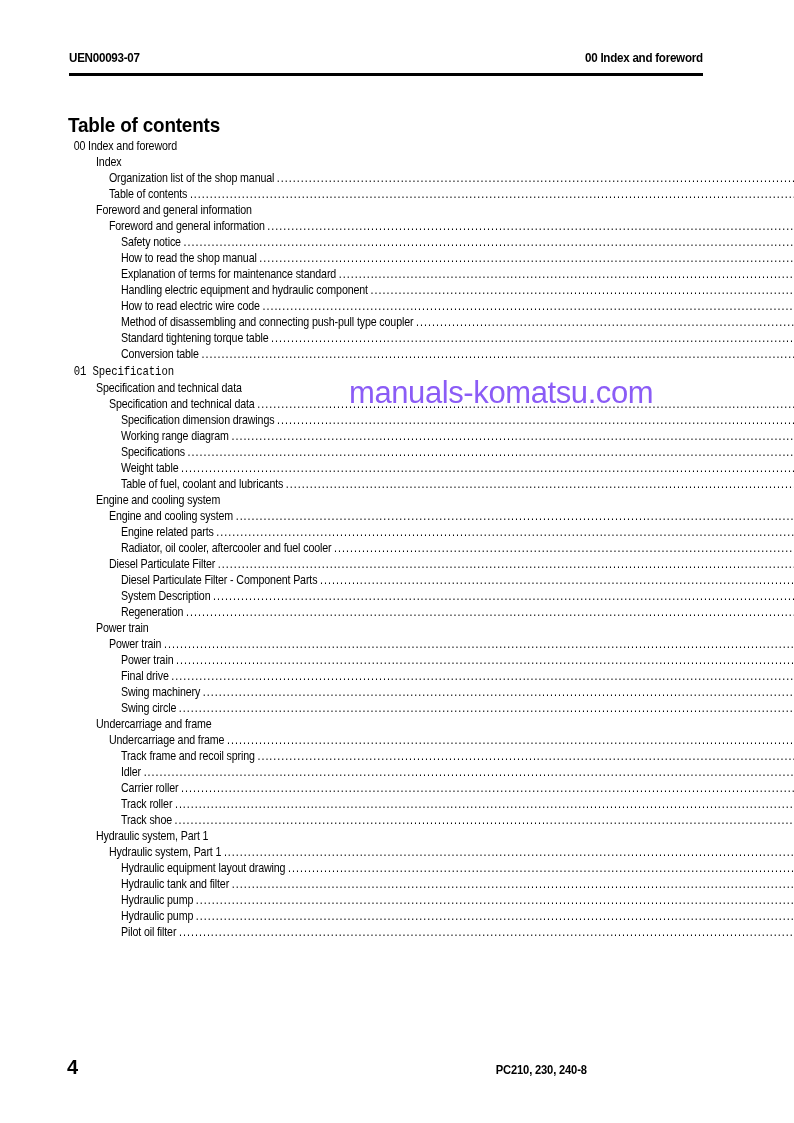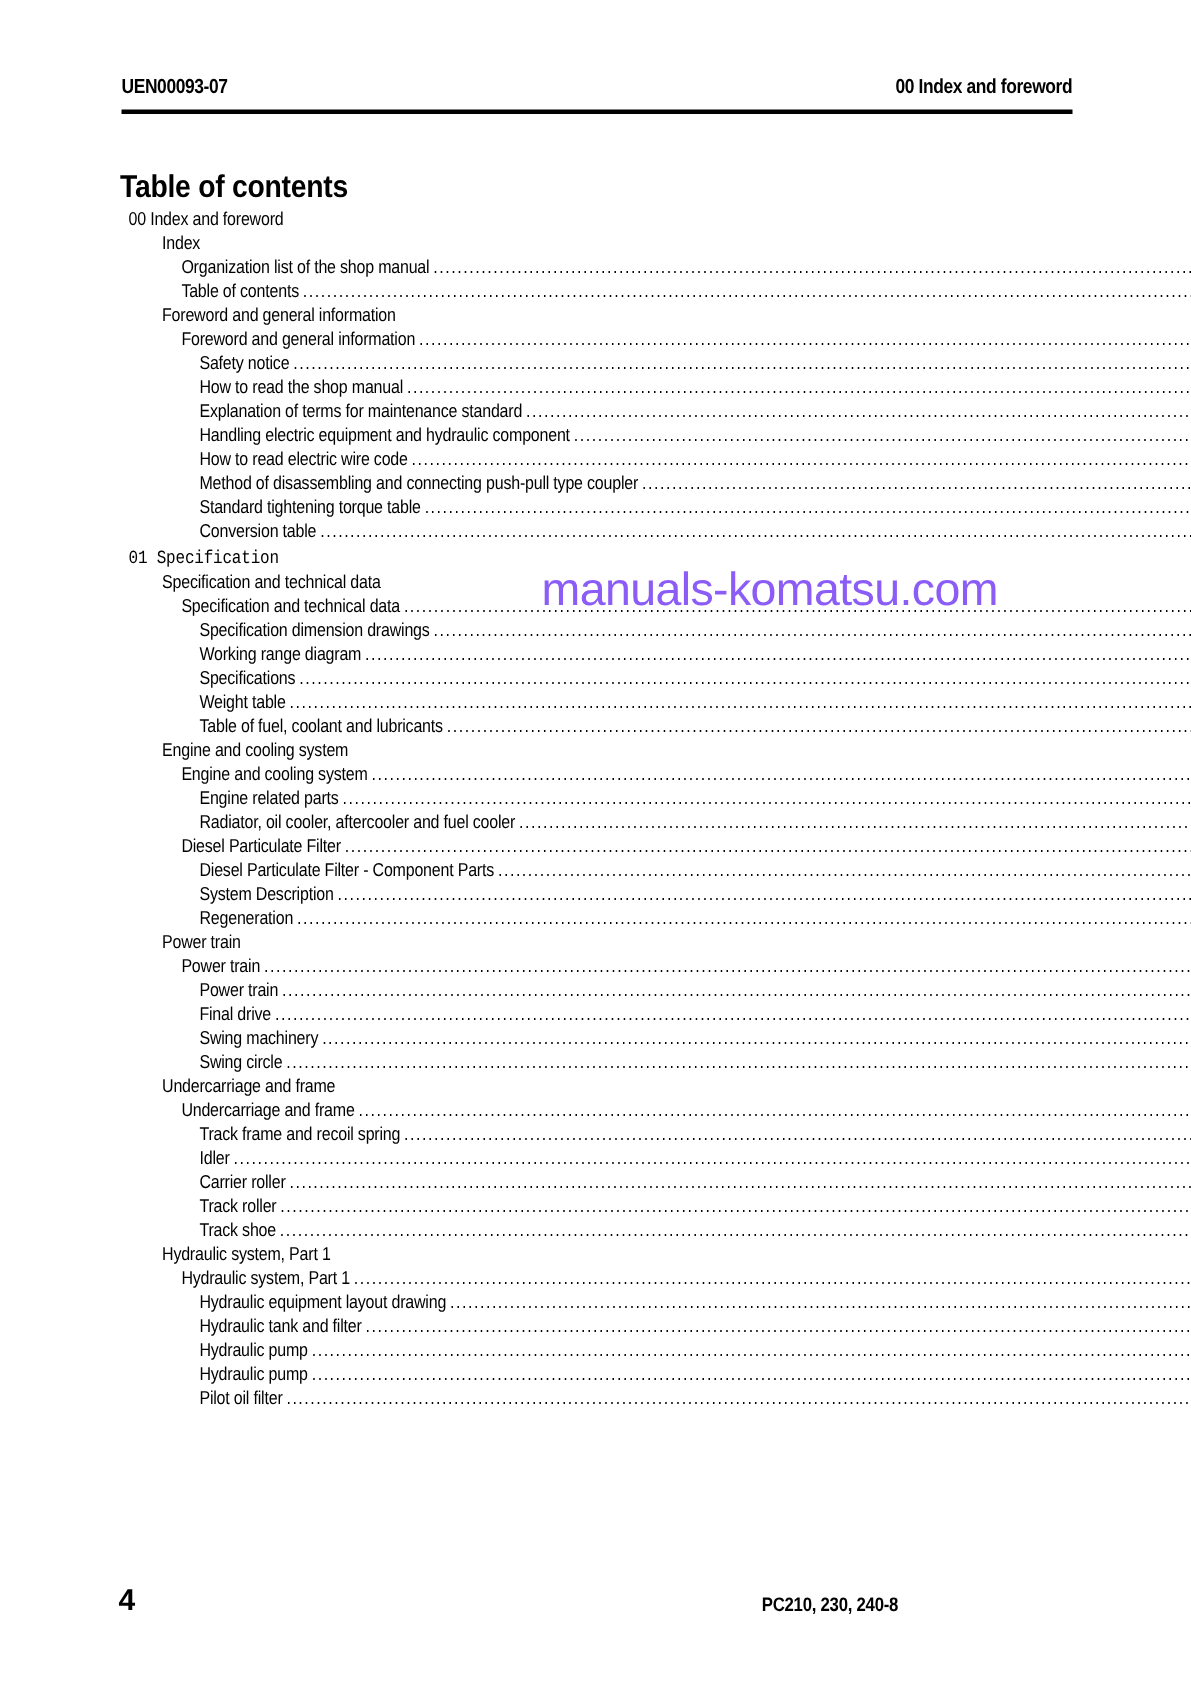--- a/index.html
+++ b/index.html
@@ -11,21 +11,21 @@
     width: 794px;
     height: 1123px;
     position: relative;
     font-family: "Liberation Sans", "DejaVu Sans", sans-serif;
     color: #000000;
     overflow: hidden;
   }
 
   .page {
     position: absolute;
-    left: 16px; top: 0;
+    left: 4px; top: 0;
     width: 678px;
     height: 1123px;
   }
 
   
   .header {
     position: absolute;
     left: 65px;
     top: 50px;
     width: 634px;

